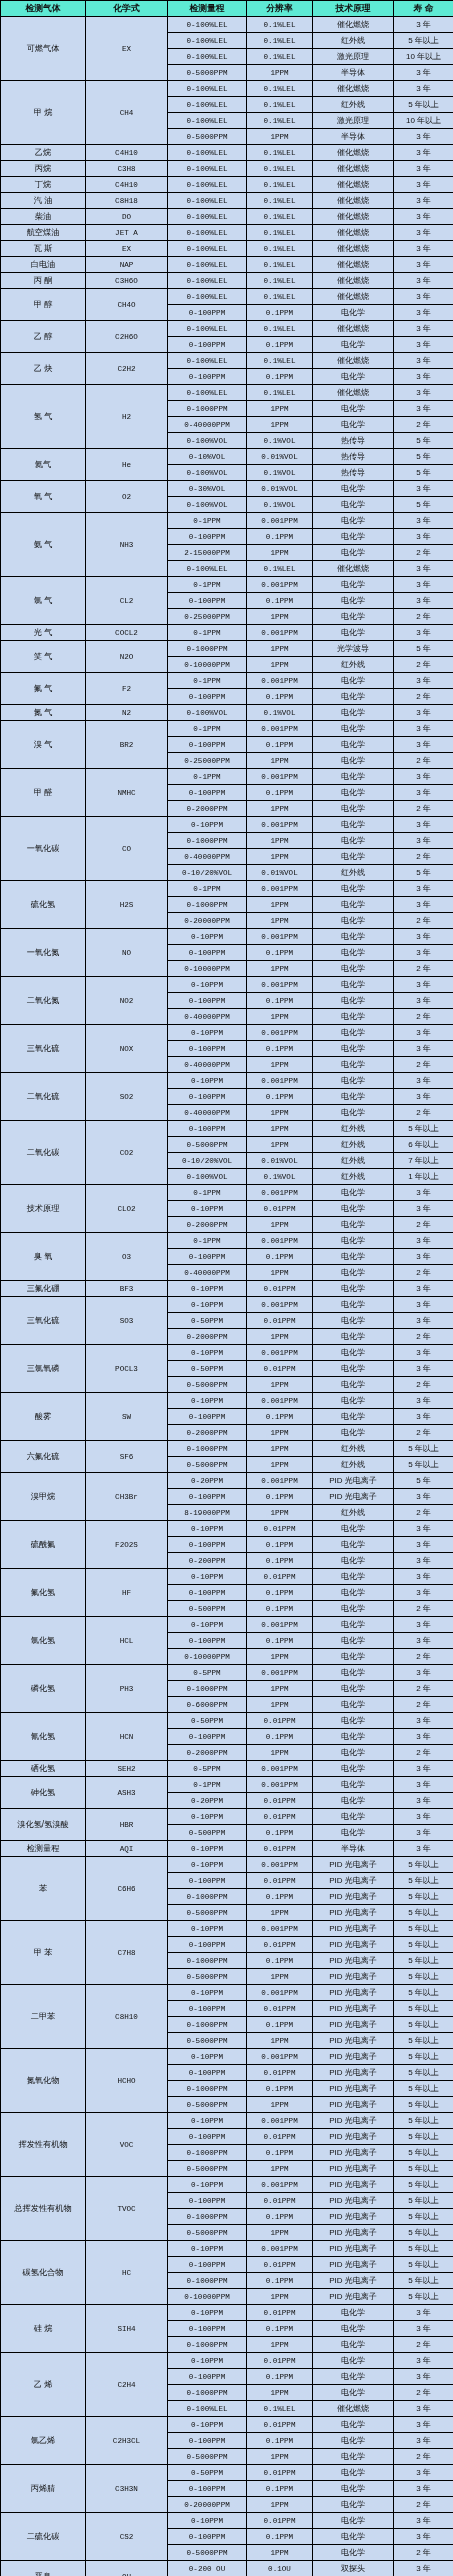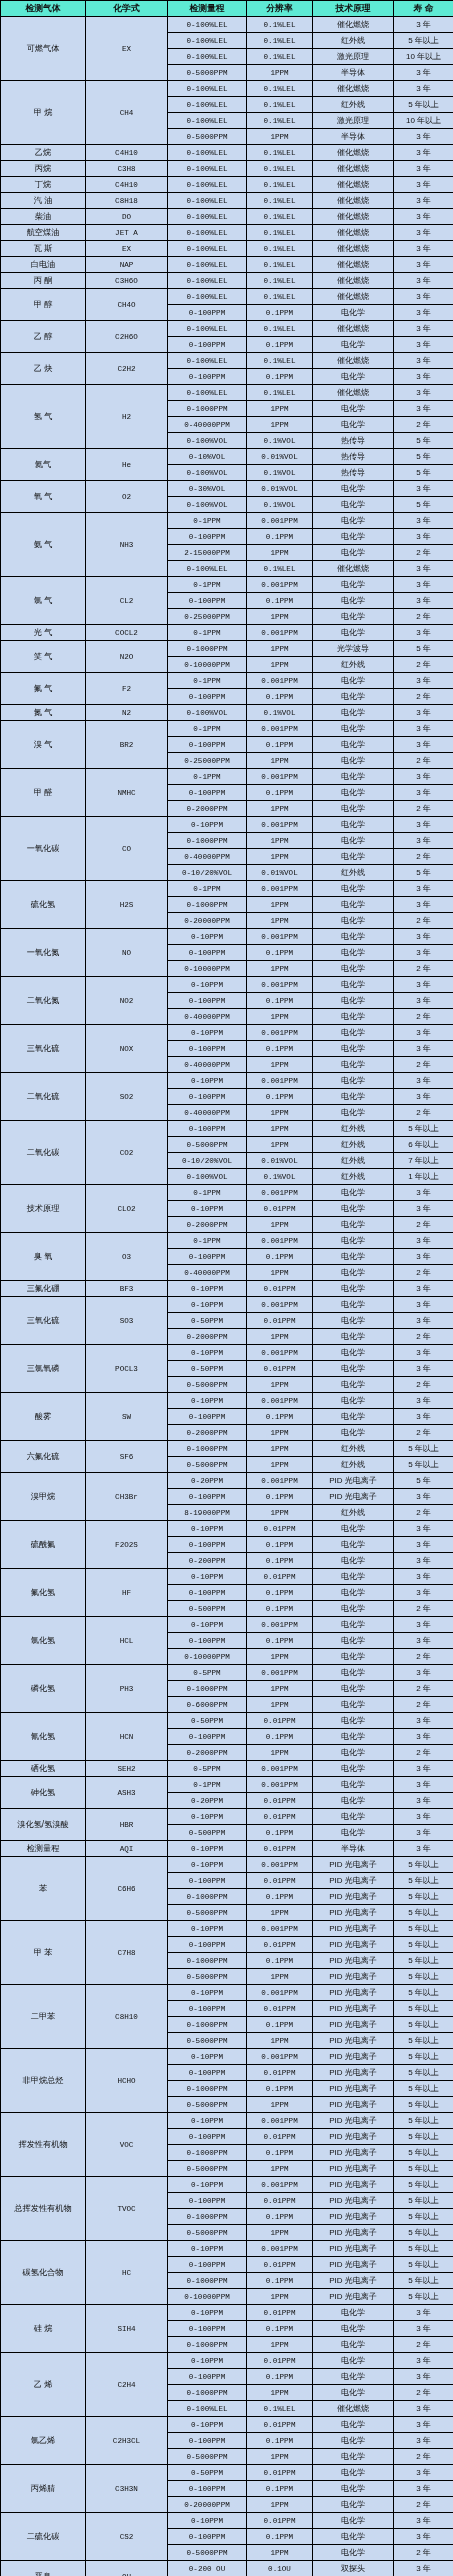--- a/index.html
+++ b/index.html
@@ -936,21 +936,21 @@
           <td class="c-principle">PID 光电离子</td>
           <td class="c-life">5 年以上</td>
         </tr>
         <tr>
           <td class="c-range">0-5000PPM</td>
           <td class="c-res">1PPM</td>
           <td class="c-principle">PID 光电离子</td>
           <td class="c-life">5 年以上</td>
         </tr>
         <tr class="group-start">
-          <td class="c-gas" rowspan="4">非甲烷总烃</td>
+          <td class="c-gas" rowspan="4">氮氧化物</td>
           <td class="c-formula" rowspan="4">HCHO</td>
           <td class="c-range">0-10PPM</td>
           <td class="c-res">0.001PPM</td>
           <td class="c-principle">PID 光电离子</td>
           <td class="c-life">5 年以上</td>
         </tr>
         <tr>
           <td class="c-range">0-100PPM</td>
           <td class="c-res">0.01PPM</td>
           <td class="c-principle">PID 光电离子</td>

